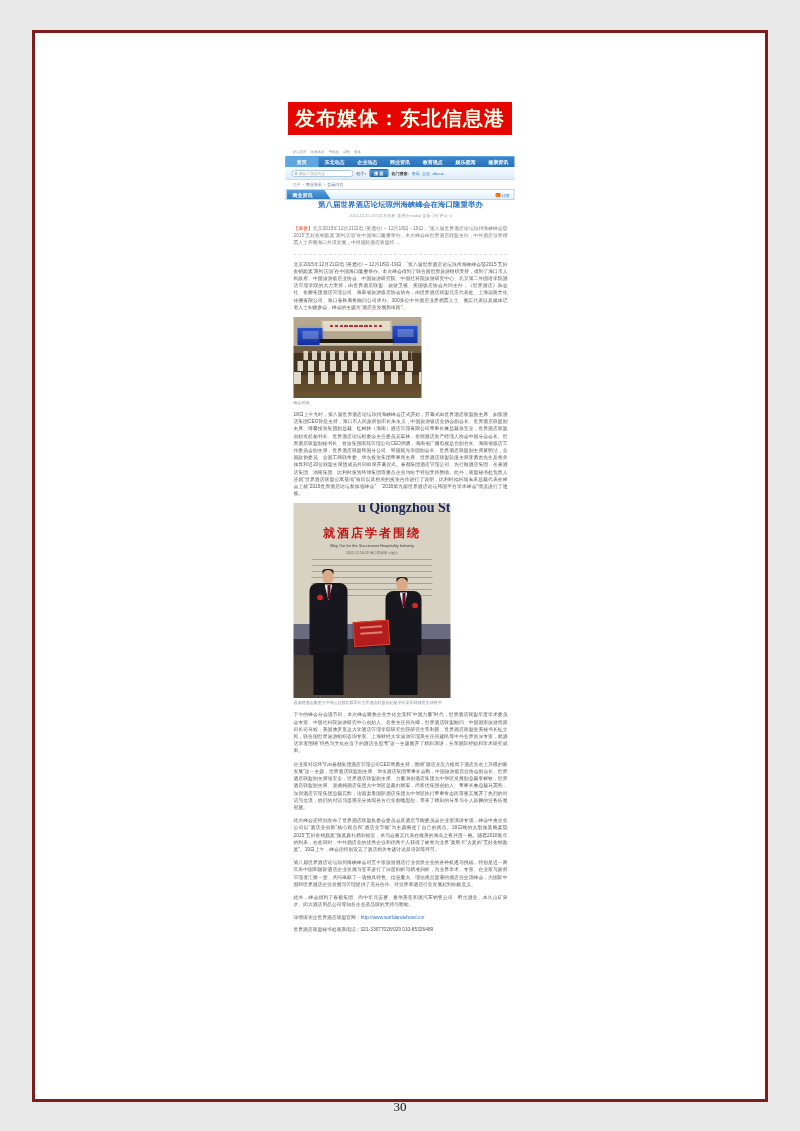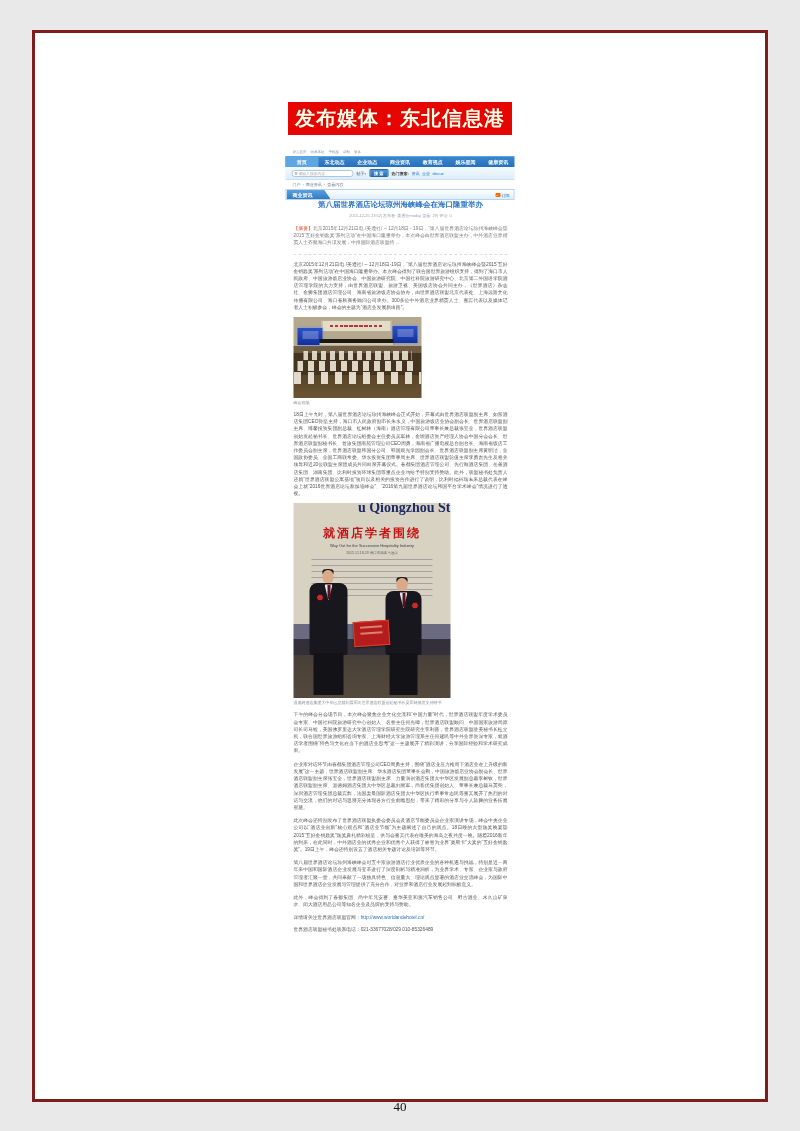--- a/index.html
+++ b/index.html
@@ -268,14 +268,14 @@
       <div class="para">第八届世界酒店论坛琼州海峡峰会对五十家旅游酒店行业优质企业的各种机遇与挑战，特别是近一两年来中国和国际酒店企业发展与变革进行了深度剖析与精准洞析，为业界学术、专家、企业家与政府管理者汇聚一堂，共同奉献了一场独具特色、信息量大、理论观点显著的酒店业交流峰会，为国际中国和世界酒店企业发展与管理提供了充分合作，对业界和酒店行业发展起到积极意义。</div>
       <div class="para">此外，峰会得到了春都集团、尚中年兄安赛、嘉华美亚和澳汽车销售公司、野古酒业、木久山矿泉水、闵大酒店用品公司等知名企业及品牌的支持与赞助。</div>
 
       <div class="linkline">
         <span>详情请关注世界酒店联盟官网：</span><a href="#">http://www.worldandehotel.cn/</a>
       </div>
       <div class="linkline">世界酒店联盟秘书处联系电话：021-33677028/029  010-85326489</div>
     </div>
   </div>
 
-  <div class="page-number">40</div>
+  <div class="page-number">30</div>
 </div>
 
 </body></html>

